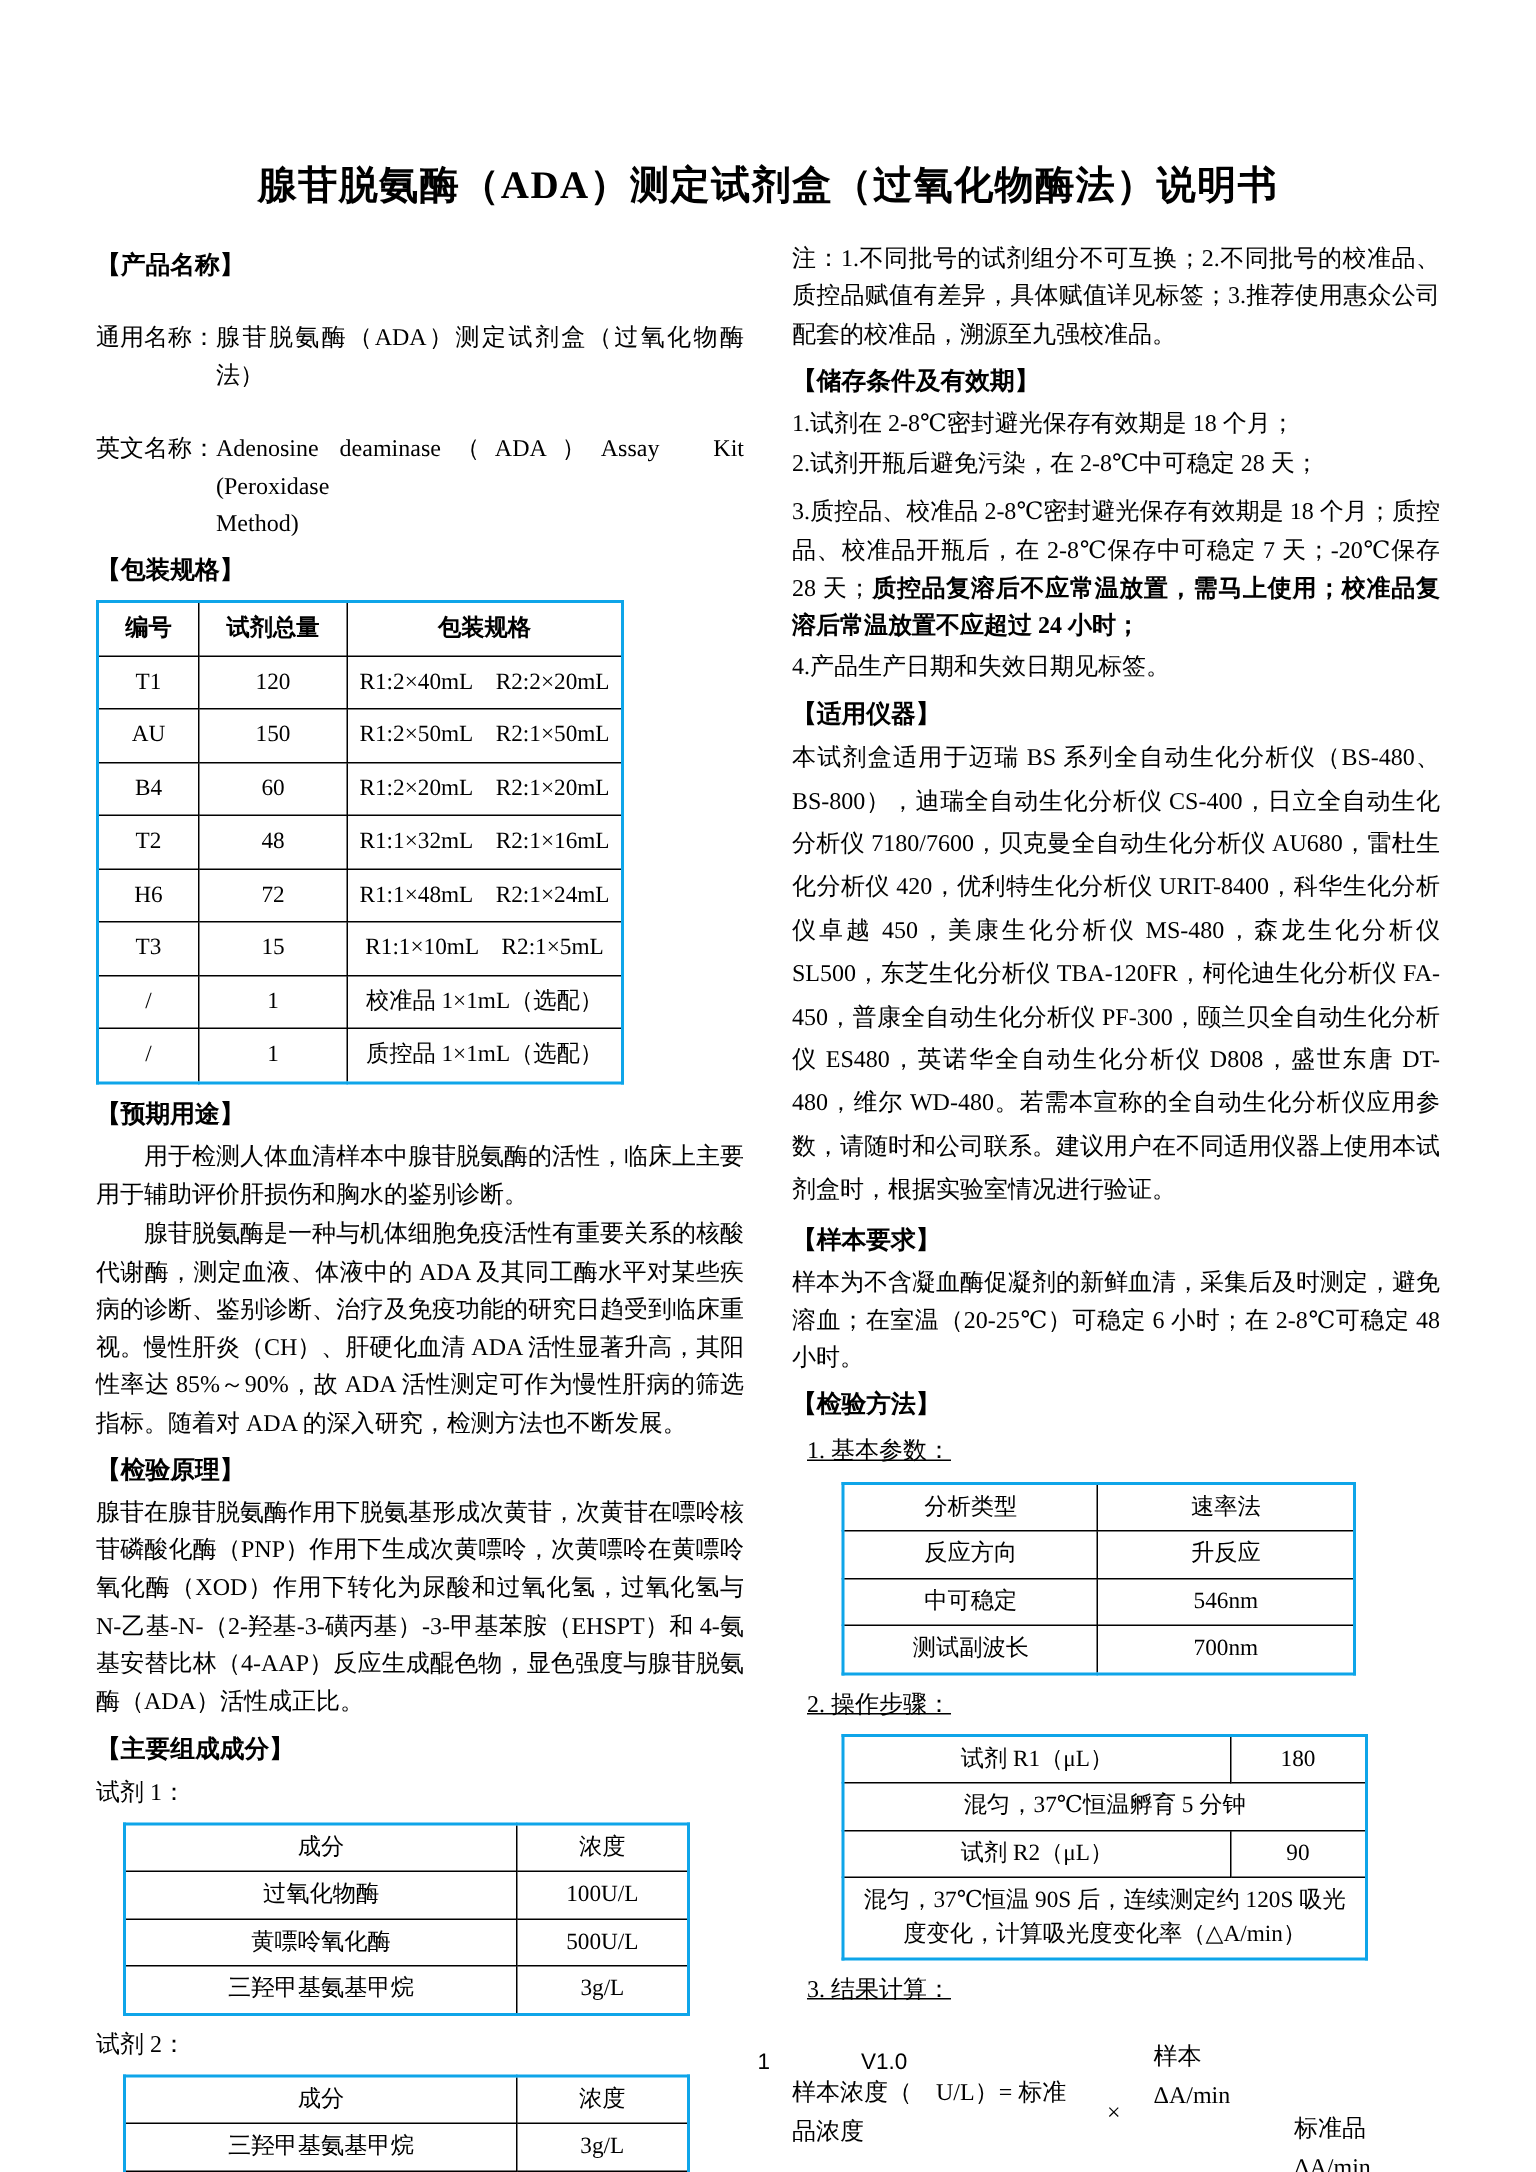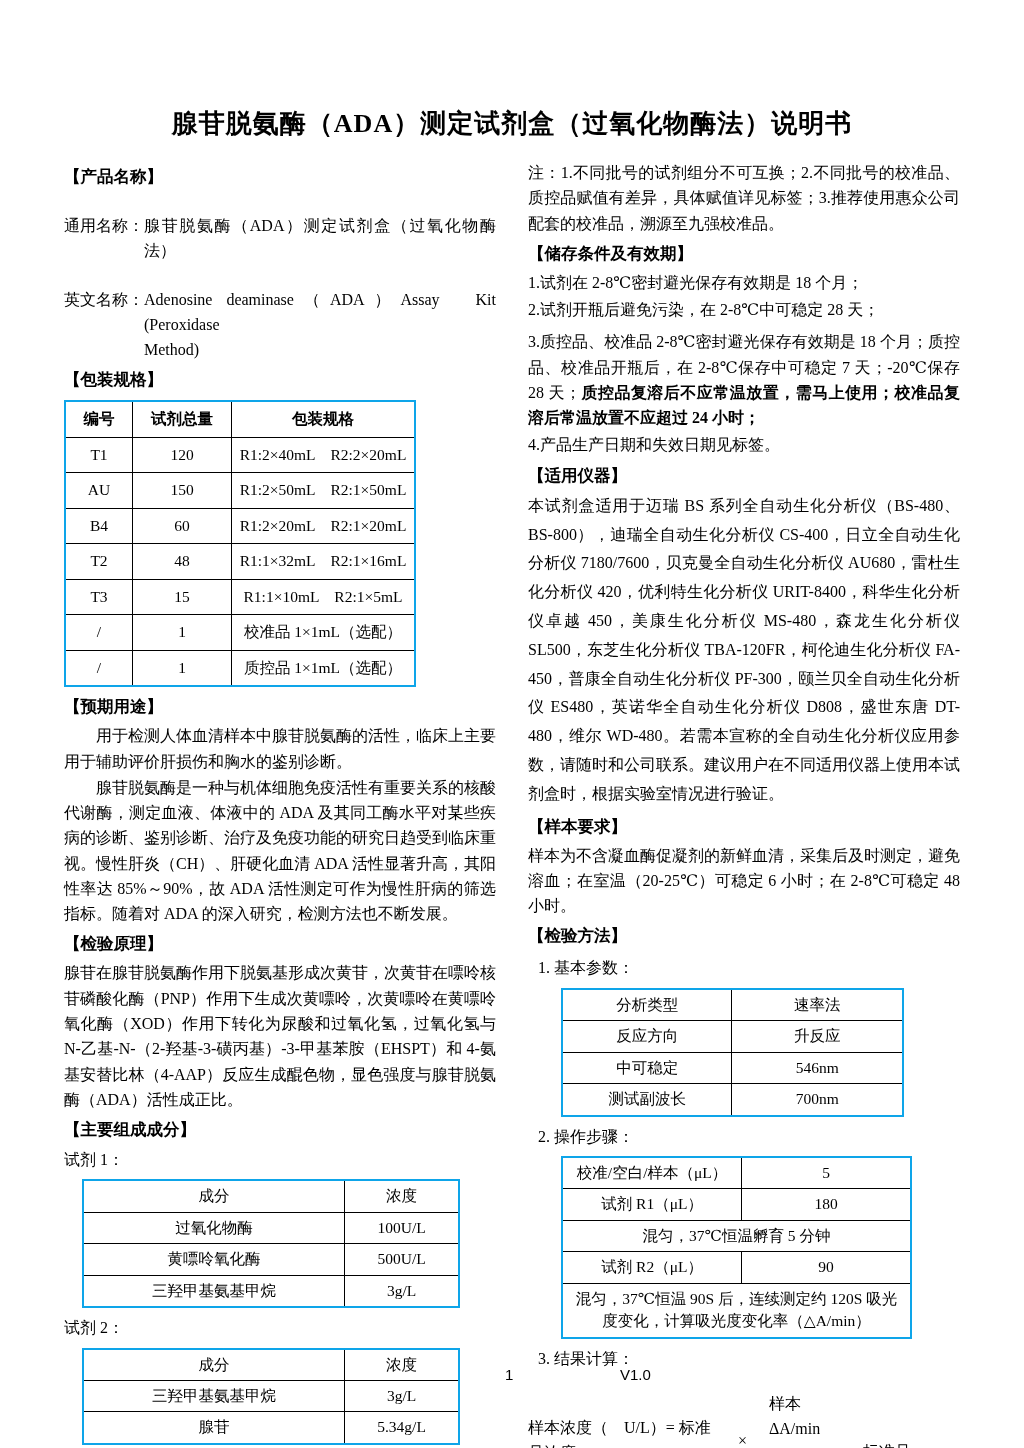--- a/index.html
+++ b/index.html
@@ -27,38 +27,38 @@
   th{font-weight:bold;}
   .pack-table{width:352px;}
   .pack-table td,.pack-table th{padding:6px 4px;}
   .pack-table .c1{width:58px;}
   .pack-table .c2{width:90px;}
   .comp-table{width:378px;margin-left:18px;}
   .comp-table .c1{width:262px;}
   .comp-table .c2{width:104px;}
   .sub-label{margin:4px 0 0 0;text-align:left;}
   .cal-label{margin:4px 0 0 14px;text-align:left;}
-  .num-label{margin:6px 0 2px 10px;text-align:left;}
+  .num-label{margin:6px 0 2px 10px;text-align:left;text-decoration:underline;}
   .params-table{width:343px;margin-left:33px;}
   .params-table .c1{width:168px;}
   .params-table .c2{width:167px;}
   .op-table{width:351px;margin-left:33px;}
   .op-table .c1{width:176px;}
   .op-table .c2{width:167px;}
   .loose{line-height:1.8;}
   .storage-item{margin:2px 0;}
   .gap-top{margin-top:7px;}
   .formula{display:flex;align-items:center;margin:20px 0 14px 0;gap:12px;text-align:left;}
   .frac{display:inline-flex;flex-direction:row;text-align:left;font-size:16px;}
   .frac .num{border-bottom:1.6px solid #000;padding:0 10px 3px 10px;}
   .frac .den{padding-top:3px;margin-top:45px;}
   .footer{position:absolute;top:1366px;left:0;width:1024px;height:30px;
     font-family:"Liberation Sans","DejaVu Sans",sans-serif;font-size:15px;}
   .footer .pageno{position:absolute;left:505px;top:0;}
-  .footer .version{position:absolute;left:620px;top:0;}
+  .footer .version{position:absolute;left:574px;top:0;}
 </style>
 </head>
 <body>
 
 <div class="page">
 
   <h1 class="title">腺苷脱氨酶（ADA）测定试剂盒（过氧化物酶法）说明书</h1>
 
   <div class="cols">
 
@@ -96,20 +96,25 @@
           <td>B4</td>
           <td>60</td>
           <td>R1:2×20mL　R2:1×20mL</td>
         </tr>
         <tr>
           <td>T2</td>
           <td>48</td>
           <td>R1:1×32mL　R2:1×16mL</td>
         </tr>
         <tr>
+          <td>H6</td>
+          <td>72</td>
+          <td>R1:1×48mL　R2:1×24mL</td>
+        </tr>
+        <tr>
           <td>T3</td>
           <td>15</td>
           <td>R1:1×10mL　R2:1×5mL</td>
         </tr>
         <tr>
           <td>/</td>
           <td>1</td>
           <td>校准品 1×1mL（选配）</td>
         </tr>
         <tr>
@@ -209,24 +214,20 @@
         <tr>
           <td>测试副波长</td>
           <td>700nm</td>
         </tr>
       </tbody>
         </table>
 
       <p class="num-label">2. 操作步骤：</p>
       <table class="op-table">
         <tbody>
-            <tr>
-          <td class="c1">校准/空白/样本（μL）</td>
-          <td class="c2">5</td>
-        </tr>
         <tr>
           <td>试剂 R1（μL）</td>
           <td>180</td>
         </tr>
         <tr>
           <td colspan="2">混匀，37℃恒温孵育 5 分钟</td>
         </tr>
         <tr>
           <td>试剂 R2（μL）</td>
           <td>90</td>

